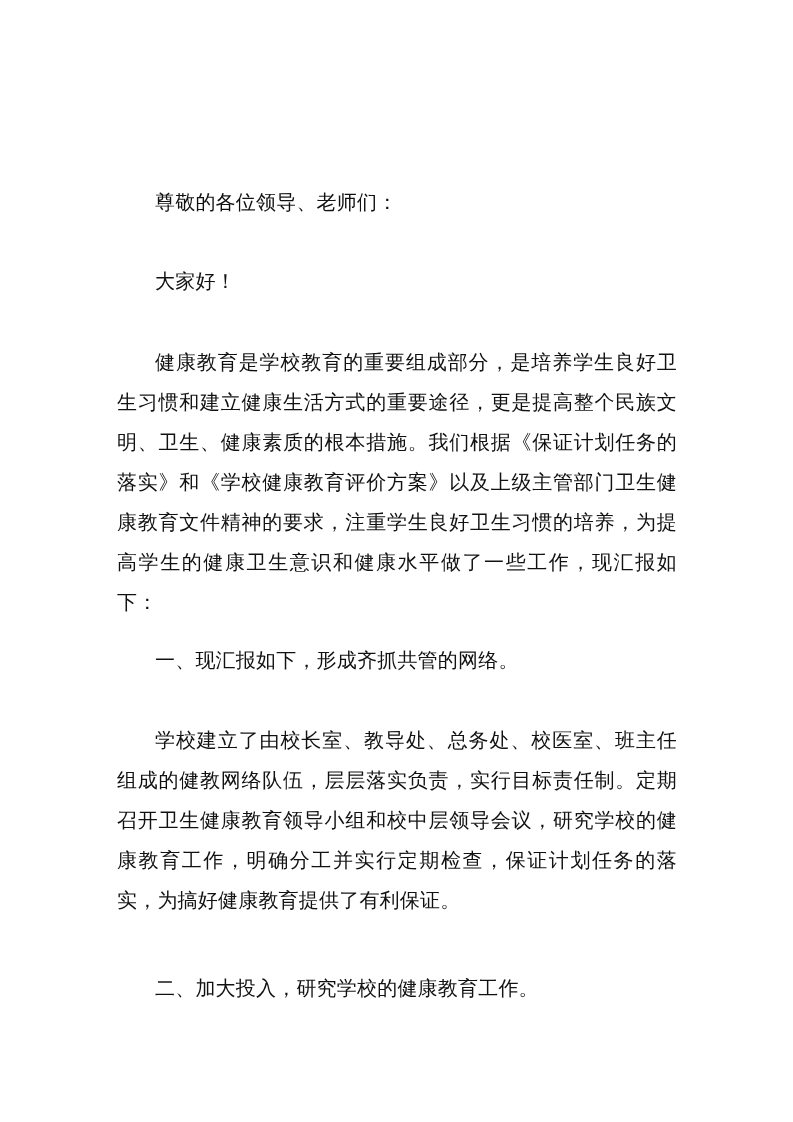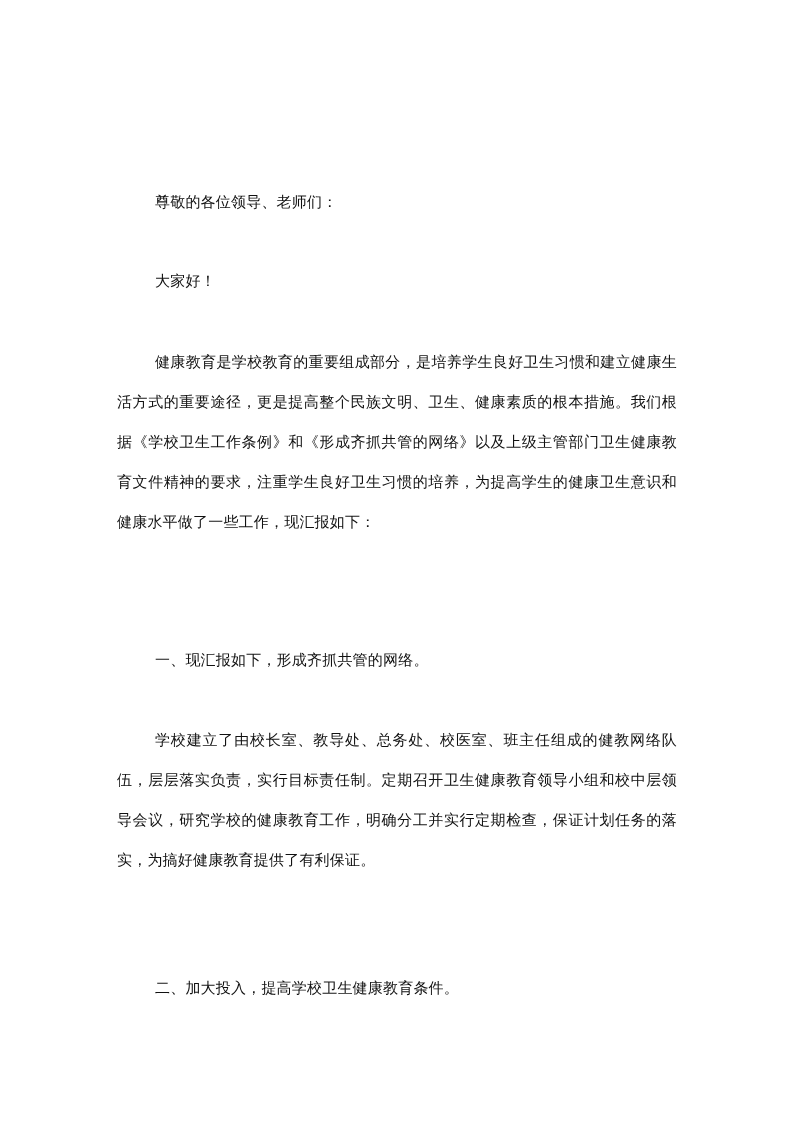--- a/index.html
+++ b/index.html
@@ -18,42 +18,42 @@
     .page {
       position: absolute;
       left: 117px;
       top: 0;
       width: 560px;
     }
     .line-block {
       position: absolute;
       left: 0;
       width: 560px;
-      font-size: 15px;
+      font-size: 20px;
       line-height: 40px;
       text-align: justify;
       text-align-last: left;
       letter-spacing: 0.2px;
       white-space: normal;
       word-break: break-all;
     }
     .indent {
       text-indent: 38px;
     }
   </style>
 </head>
 <body>
 
 <div class="page">
 
   <div class="line-block indent" style="top:182px;">尊敬的各位领导、老师们：</div>
 
   <div class="line-block indent" style="top:261px;">大家好！</div>
 
-  <div class="line-block indent" style="top:342px;">健康教育是学校教育的重要组成部分，是培养学生良好卫生习惯和建立健康生活方式的重要途径，更是提高整个民族文明、卫生、健康素质的根本措施。我们根据《学校卫生工作条例》和《形成齐抓共管的网络》以及上级主管部门卫生健康教育文件精神的要求，注重学生良好卫生习惯的培养，为提高学生的健康卫生意识和健康水平做了一些工作，现汇报如下：</div>
+  <div class="line-block indent" style="top:342px;">健康教育是学校教育的重要组成部分，是培养学生良好卫生习惯和建立健康生活方式的重要途径，更是提高整个民族文明、卫生、健康素质的根本措施。我们根据《保证计划任务的落实》和《学校健康教育评价方案》以及上级主管部门卫生健康教育文件精神的要求，注重学生良好卫生习惯的培养，为提高学生的健康卫生意识和健康水平做了一些工作，现汇报如下：</div>
 
   <div class="line-block indent" style="top:640px;">一、现汇报如下，形成齐抓共管的网络。</div>
 
   <div class="line-block indent" style="top:720px;font-family:Liberation Serif, serif;">学校建立了由校长室、教导处、总务处、校医室、班主任组成的健教网络队伍，层层落实负责，实行目标责任制。定期召开卫生健康教育领导小组和校中层领导会议，研究学校的健康教育工作，明确分工并实行定期检查，保证计划任务的落实，为搞好健康教育提供了有利保证。</div>
 
-  <div class="line-block indent" style="top:968px;">二、加大投入，提高学校卫生健康教育条件。</div>
+  <div class="line-block indent" style="top:968px;">二、加大投入，研究学校的健康教育工作。</div>
 
 </div>
 
 </body></html>

